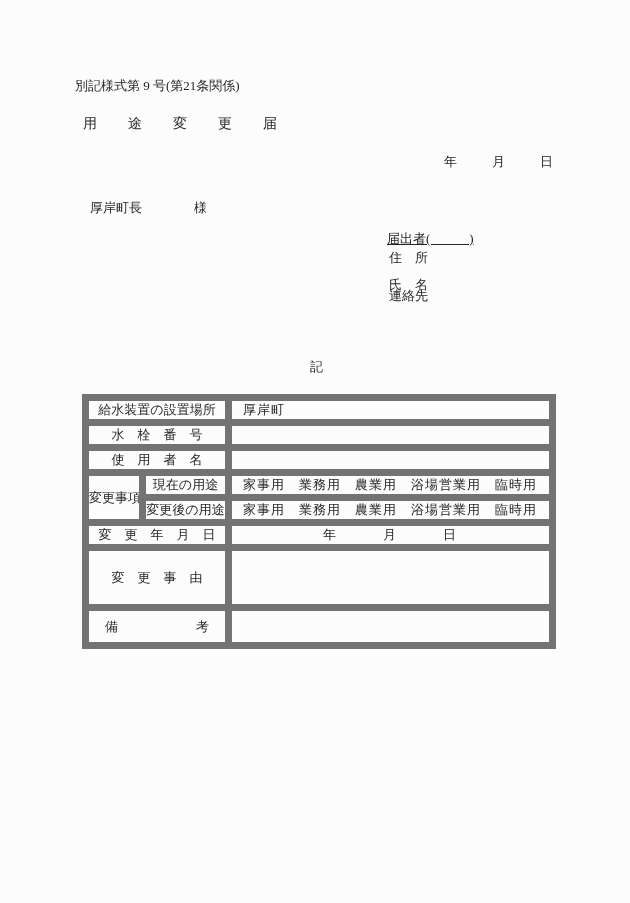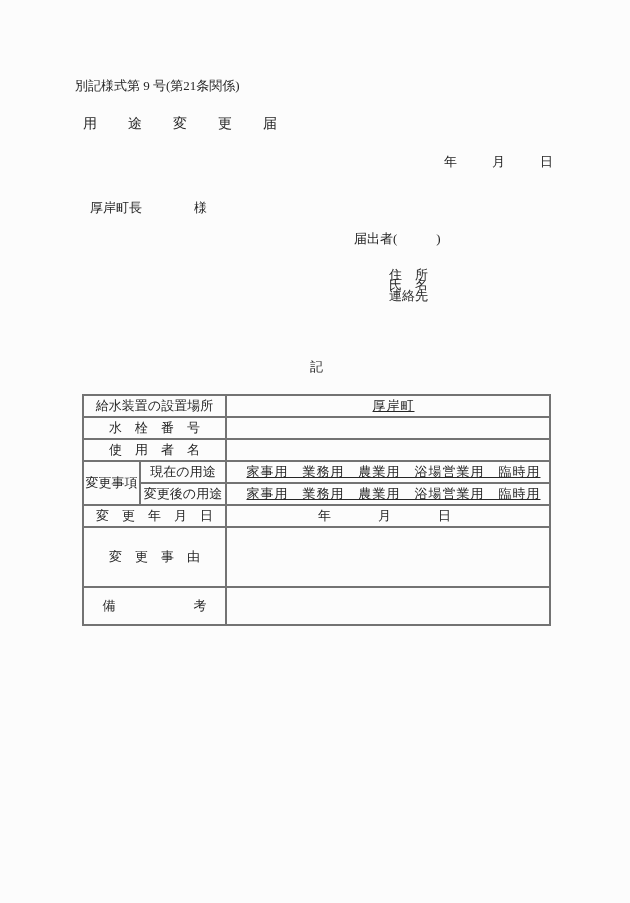--- a/index.html
+++ b/index.html
@@ -18,52 +18,52 @@
     font-size: 13px;
     line-height: 1.25;
     white-space: pre;
     text-align: center;
   }
   .form-number   { left: 75px;  top: 78px; }
   .form-title    { left: 83px;  top: 115px; width: 467px; text-align: left;
                    font-size: 14px; letter-spacing: 1px; }
   .date-line     { left: 444px; top: 154px; letter-spacing: 3px; }
   .addressee     { left: 90px;  top: 200px; }
-  .applicant-label   { left: 354px; top: 231px; }
-  .applicant-address { left: 389px; top: 250px; margin-top: 17px; }
+  .applicant-label   { left: 387px; top: 231px; text-decoration: underline; }
+  .applicant-address { left: 389px; top: 250px; }
   .applicant-name    { left: 389px; top: 277px; }
   .applicant-contact { left: 389px; top: 288px; }
   .body-text     { left: 88px;  top: 321px; }
   .ki-heading    { left: 83px;  top: 359px; width: 467px; text-align: center; }
 
   table.form-table {
     position: absolute;
     left: 82px;
     top: 394px;
     width: 468px;
     border-collapse: collapse;
     table-layout: fixed;
     font-size: 13px;
     color: #262626;
   }
   .form-table td {
-    border: 2px solid #737373;
+    border: 7px solid #737373;
     padding: 0;
     vertical-align: middle;
     white-space: pre;
     overflow: hidden;
   }
   .form-table col.c1 { width: 57px; }
   .form-table col.c2 { width: 86px; }
   .form-table col.c3 { width: 324px; }
   .form-table tr.row-s  { height: 22px; }
   .form-table tr.row-m  { height: 60px; }
   .form-table tr.row-b  { height: 38px; }
   .form-table td.label  { text-align: center; }
-  .form-table td.value  { text-align: center; padding-left: 11px; letter-spacing: 1px; text-decoration: underline; }
+  .form-table td.value  { text-align: left; padding-left: 11px; letter-spacing: 1px; }
   .form-table td.date-value { text-align: left; padding-left: 91px; letter-spacing: 2px; }
 </style>
 </head>
 <body>
 
 <div class="page">
 
   <div class="abs form-number">別記様式第 9 号(第21条関係)</div>
 
   <div class="abs form-title">用　　途　　変　　更　　届</div>

